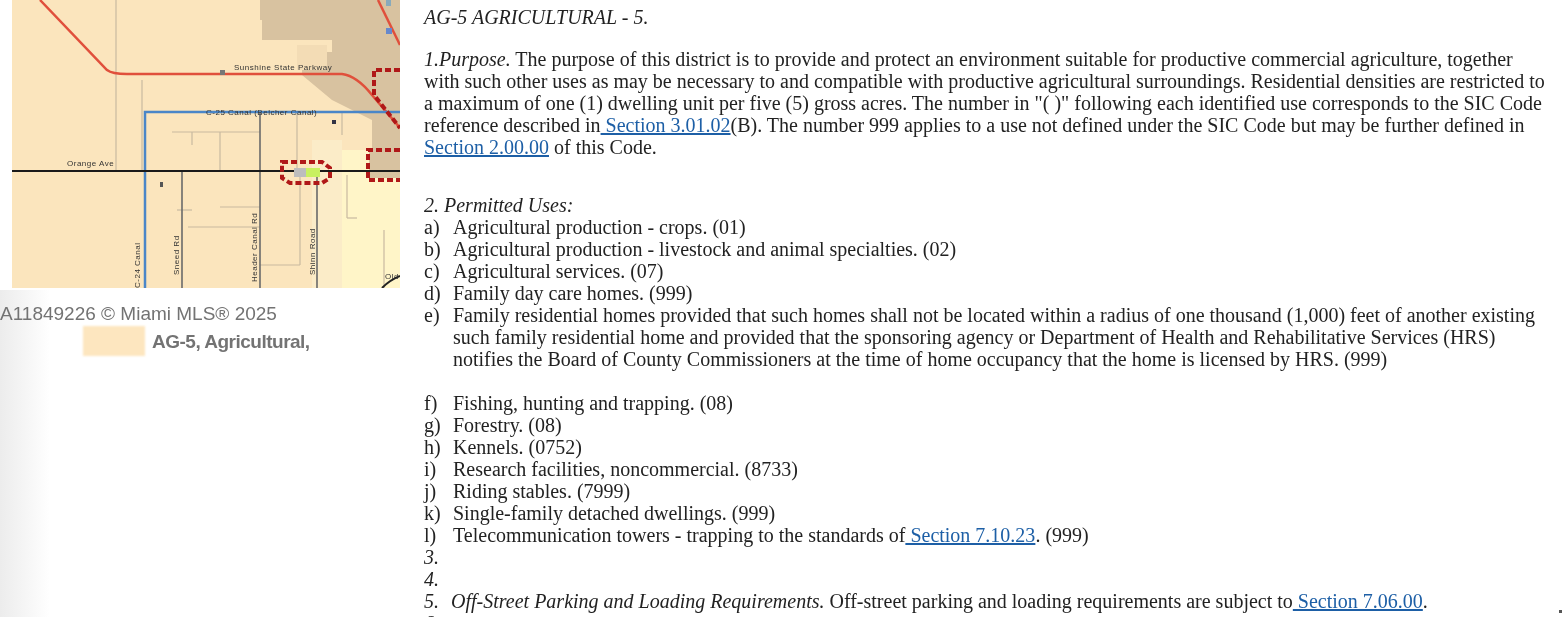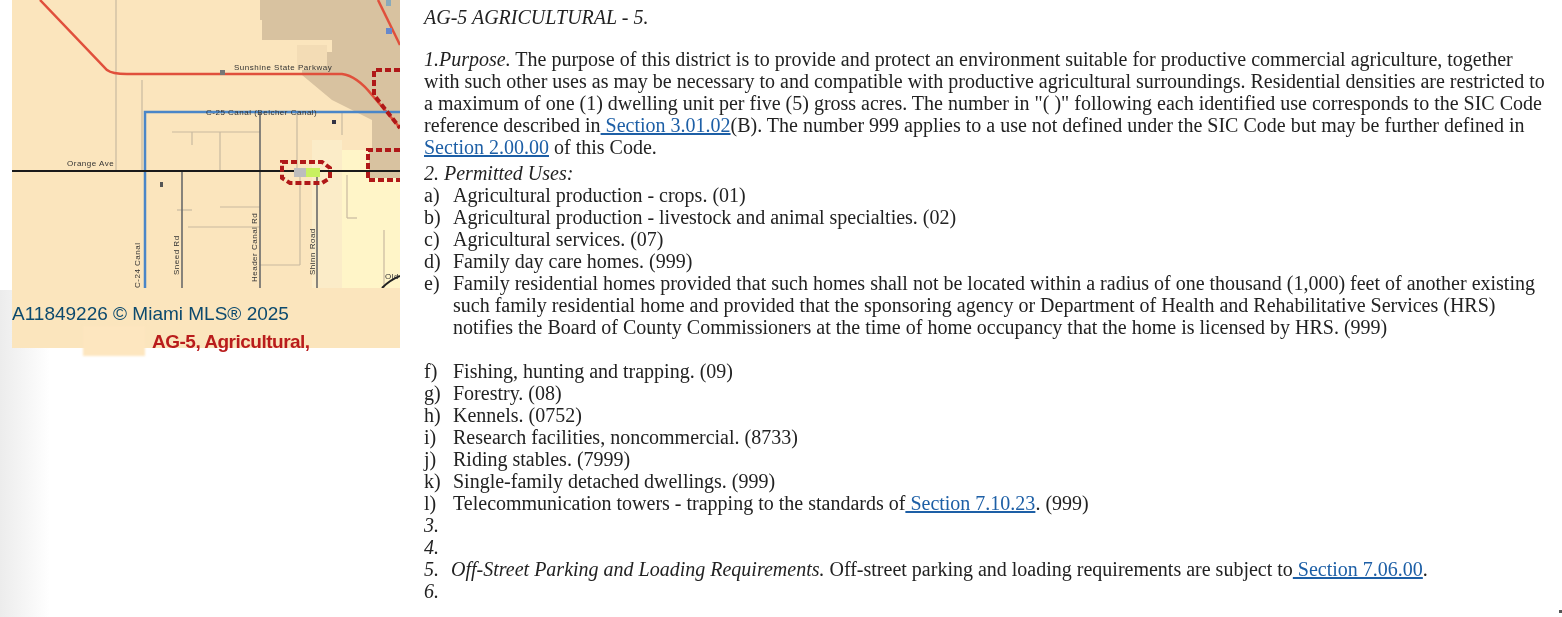--- a/index.html
+++ b/index.html
@@ -7,51 +7,51 @@
     width: 1562px; height: 617px; position: relative; overflow: hidden;
     background: #ffffff;
     font-family: "Liberation Serif", "DejaVu Serif", serif;
     color: #222222;
   }
   .left-shade {
     position: absolute; left: 0; top: 290px; width: 50px; height: 327px;
     background: linear-gradient(to right, #ececec, #ffffff);
   }
   .map {
-    position: absolute; left: 12px; top: 0; width: 388px; height: 348px;
+    position: absolute; left: 12px; top: 0; width: 388px; height: 288px;
     background: #fbe5bd; overflow: hidden;
   }
   .map svg { position: absolute; left: 0; top: 0; }
   .map-label {
     position: absolute; font-family: "Liberation Sans", "DejaVu Sans", sans-serif;
     font-size: 8px; color: #333; white-space: nowrap; letter-spacing: 0.5px;
   }
   .map-label.vert { transform-origin: left top; transform: rotate(-90deg); }
   .watermark {
-    position: absolute; left: 12px; top: 303px;
+    position: absolute; left: 0; top: 303px;
     font-family: "Liberation Sans", "DejaVu Sans", sans-serif;
-    font-size: 19px; color: #0c4a6e; white-space: nowrap;
+    font-size: 19px; color: #737373; white-space: nowrap;
   }
   .legend-swatch {
     position: absolute; left: 83px; top: 326px; width: 62px; height: 30px;
     background: #fde6bf; filter: blur(1px);
   }
   .legend-label {
     position: absolute; left: 152px; top: 331px;
     font-family: "Liberation Sans", "DejaVu Sans", sans-serif;
-    font-size: 19px; font-weight: bold; color: #b91c1c; filter: blur(0.6px);
+    font-size: 19px; font-weight: bold; color: #737373; filter: blur(0.6px);
     letter-spacing: -0.5px;
   }
   .doc {
     position: absolute; left: 424px; top: 6px; width: 1125px;
     font-size: 20px; line-height: 22px;
   }
   .doc .title { font-style: italic; margin: 0 0 20px 0; }
   .doc p { margin: 0; }
-  .doc .para { margin-bottom: 4px; }
+  .doc .para { margin-bottom: 36px; }
   .doc a { color: #1d5fa6; text-decoration: underline; }
   .doc i { font-style: italic; }
   .list-item { display: flex; line-height: 22px; }
   .list-item .marker { width: 29px; flex: none; }
   .list-item .text { flex: 1; }
   .gap { height: 22px; }
   .num-item { display: flex; }
   .num-item .marker { width: 27px; flex: none; font-style: italic; }
   .corner-dot {
     position: absolute; right: 0; bottom: 4px; width: 3px; height: 3px; background: #555;
@@ -155,21 +155,21 @@
       <span class="marker">d)</span>
       <span class="text">Family day care homes. (999)</span>
     </div>
   <div class="list-item">
       <span class="marker">e)</span>
       <span class="text">Family residential homes provided that such homes shall not be located within a radius of one thousand (1,000) feet of another existing such family residential home and provided that the sponsoring agency or Department of Health and Rehabilitative Services (HRS) notifies the Board of County Commissioners at the time of home occupancy that the home is licensed by HRS. (999)</span>
     </div>
   <div class="gap"></div>
   <div class="list-item">
       <span class="marker">f)</span>
-      <span class="text">Fishing, hunting and trapping. (09)</span>
+      <span class="text">Fishing, hunting and trapping. (08)</span>
     </div>
   <div class="list-item">
       <span class="marker">g)</span>
       <span class="text">Forestry. (08)</span>
     </div>
   <div class="list-item">
       <span class="marker">h)</span>
       <span class="text">Kennels. (0752)</span>
     </div>
   <div class="list-item">

